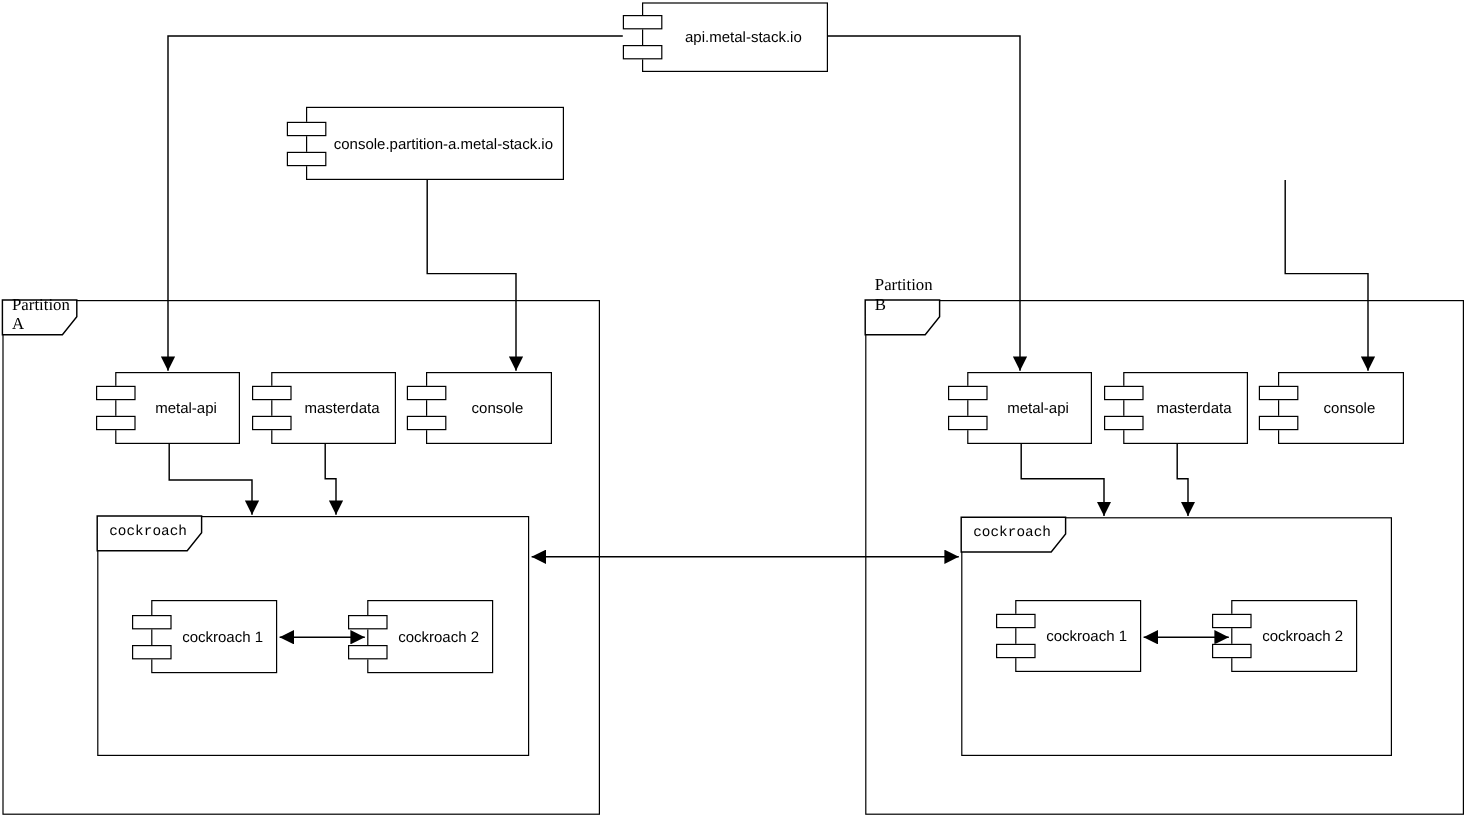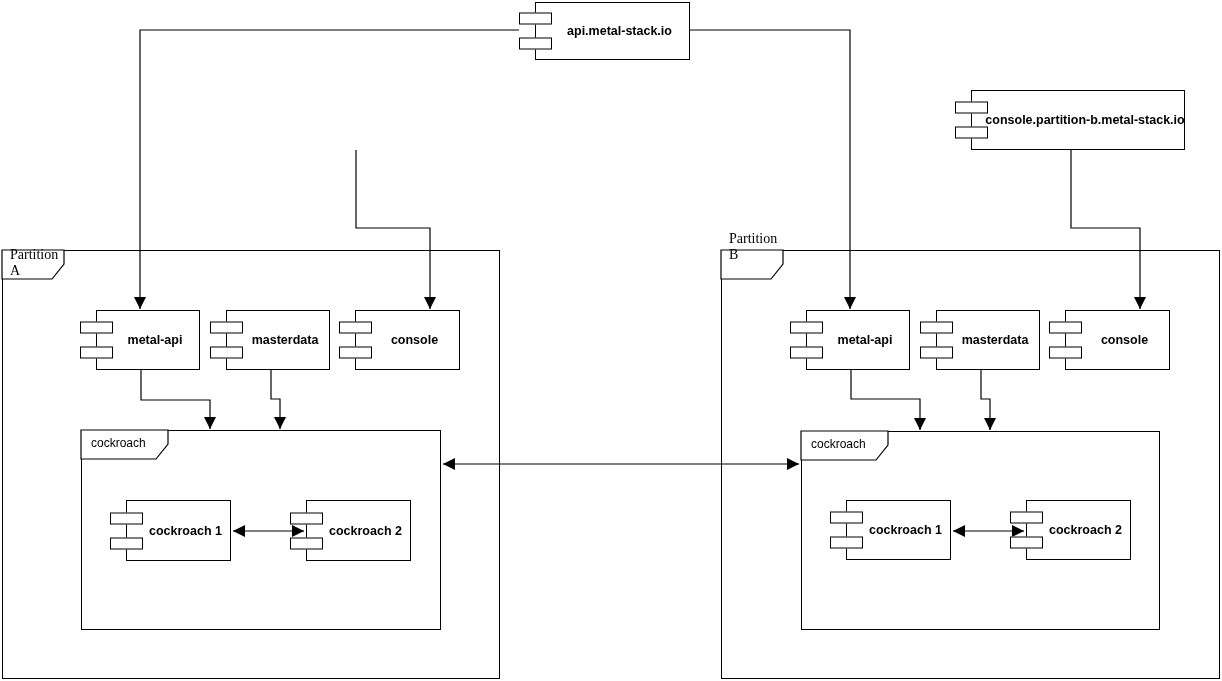--- a/index.html
+++ b/index.html
@@ -14,36 +14,36 @@
     position:absolute; border:1px solid var(--stroke); background:transparent;
     z-index:1;
   }
   .edges { position:absolute; left:0; top:0; z-index:2; }
   .edge { fill:none; stroke:var(--stroke); stroke-width:1.2px; }
   .tab-shape { fill:var(--bg); stroke:var(--stroke); stroke-width:1.2px; }
   .arrowhead { fill:var(--stroke); }
   .component {
     position:absolute; border:1px solid var(--stroke); background:var(--bg);
     display:flex; align-items:center; justify-content:center;
-    padding-left:14px; font-size:12.5px; z-index:3;font-weight:bold;
+    padding-left:14px; font-size:12.5px; z-index:3;
   }
   .comp-label { white-space:nowrap; }
   .comp-icon {
     position:absolute; left:-17px; top:50%; transform:translateY(-50%);
     width:33px; height:37px; z-index:4;
   }
   .comp-icon i {
     position:absolute; left:0; width:33px; height:12px;
     background:var(--bg); border:1px solid var(--stroke); display:block;
   }
   .comp-icon i:first-child { top:0; }
   .comp-icon i:last-child { top:25px; }
   .tab-label {
     position:absolute; z-index:3; display:flex; align-items:center;
-    font-size:12px; padding:0 0 2px 10px;
+    font-size:12px; padding:0 0 2px 10px;font-family:Liberation Mono, monospace;
   }
   .tab-label.serif { font-family:"Liberation Serif", serif; font-size:14px; padding-left:8px; }
 </style>
 </head>
 <body>
 
 <div class="canvas">
 
   <div class="frame" style="left:2px;top:250px;width:498px;height:429px"></div>
   <div class="frame" style="left:721px;top:250px;width:499px;height:429px"></div>
@@ -83,26 +83,26 @@
   <div class="tab-label" style="left:81px;top:430px;width:80px;height:28px">cockroach</div>
   <div class="tab-label" style="left:801px;top:431px;width:80px;height:28px">cockroach</div>
 
   <div class="component" style="left:535px;top:2px;width:155px;height:58px">
     <span class="comp-icon">
         <i></i>
         <i></i>
       </span>
     <span class="comp-label">api.metal-stack.io</span>
   </div>
-  <div class="component" style="left:971px;top:90px;width:214px;height:60px">
+  <div class="component" style="left:255px;top:89px;width:215px;height:61px">
     <span class="comp-icon">
         <i></i>
         <i></i>
       </span>
-    <span class="comp-label">console.partition-b.metal-stack.io</span>
+    <span class="comp-label">console.partition-a.metal-stack.io</span>
   </div>
 
   <div class="component" style="left:96px;top:310px;width:104px;height:60px">
     <span class="comp-icon">
         <i></i>
         <i></i>
       </span>
     <span class="comp-label">metal-api</span>
   </div>
   <div class="component" style="left:226px;top:310px;width:104px;height:60px">

